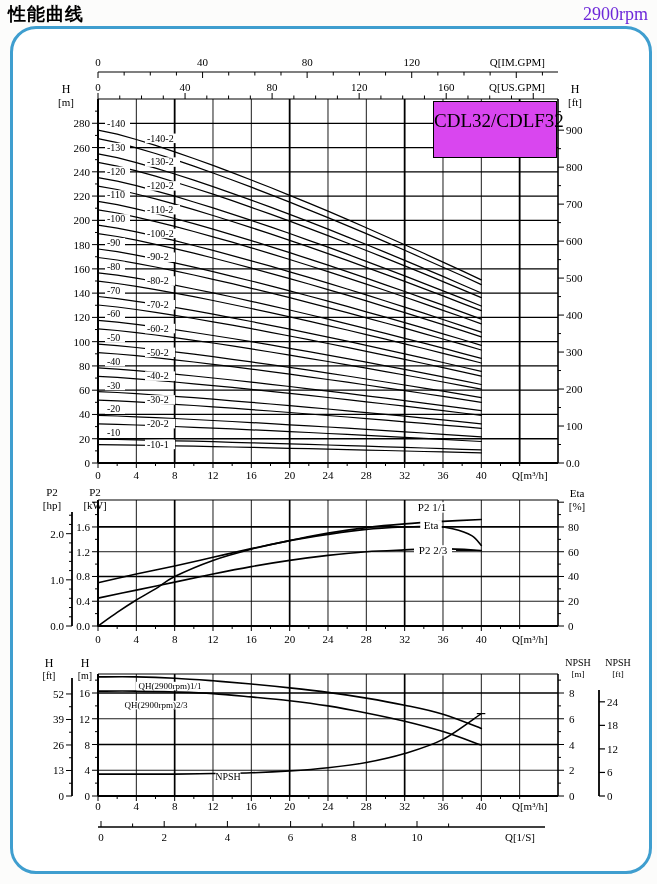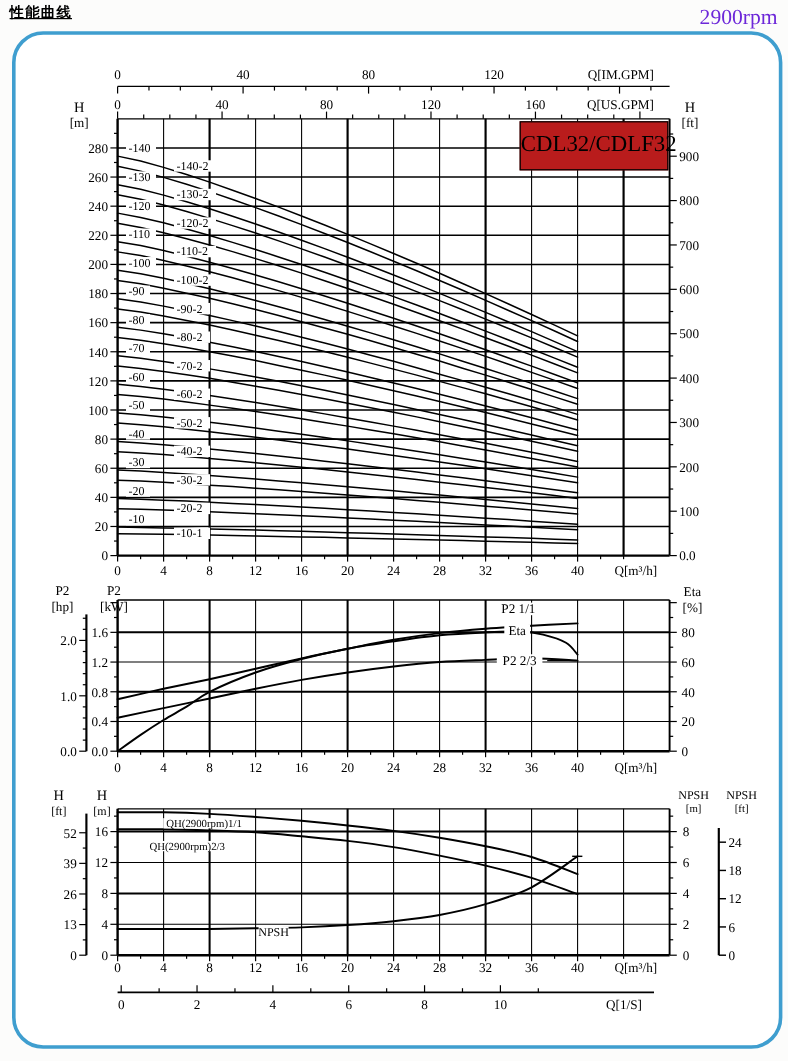--- a/index.html
+++ b/index.html
@@ -1,22 +1,22 @@
 <!DOCTYPE html>
 <html><head>
 <meta charset="utf-8">
 <style>
   html,body{margin:0;padding:0;background:#fcfcfb;}
   .page{position:relative;width:657px;height:884px;font-family:"Liberation Serif","DejaVu Serif",serif;color:#111;overflow:hidden;}
-  .title{position:absolute;left:8px;top:2px;font-family:"Liberation Sans","DejaVu Sans",sans-serif;font-weight:bold;font-size:12px;letter-spacing:1px;color:#000;text-decoration:underline;}
+  .title{position:absolute;left:8px;top:2px;font-family:"Liberation Sans","DejaVu Sans",sans-serif;font-weight:bold;font-size:18px;letter-spacing:1px;color:#000;}
   .rpm{position:absolute;right:9px;top:4px;font-size:18px;color:#6d28d9;}
   .frame{position:absolute;left:10px;top:26px;width:642px;height:848px;border:3px solid #3f9ecf;border-radius:26px;box-sizing:border-box;background:#fff;}
   svg#cv{position:absolute;left:0;top:0;}
   svg#cv text{font-family:"Liberation Serif","DejaVu Serif",serif;fill:#000;}
-  .model-box{position:absolute;left:433px;top:101px;width:124px;height:41px;border:1.6px solid #000;background:#b91c1c;box-sizing:border-box;text-align:center;line-height:38px;font-size:19px;color:#000;}
+  .model-box{position:absolute;left:433px;top:101px;width:124px;height:57px;border:1.6px solid #000;background:#d946ef;box-sizing:border-box;text-align:center;line-height:38px;font-size:19px;color:#000;}
 </style>
 </head>
 <body>
 
 <div class="page">
   <div class="title">性能曲线</div>
   <div class="rpm">2900rpm</div>
   <div class="frame"></div>
   <svg id="cv" width="657" height="884">
       <g>

